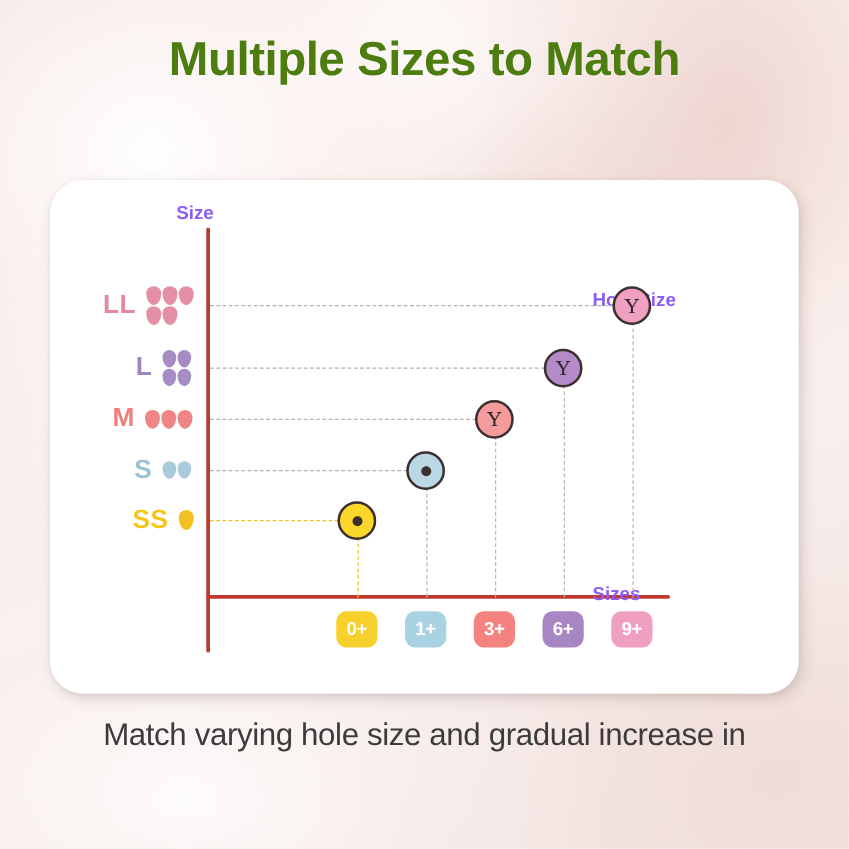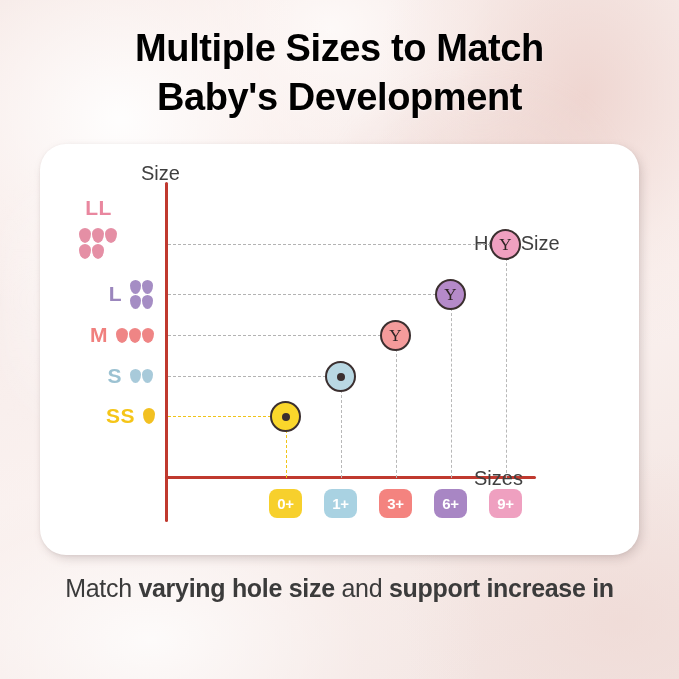--- a/index.html
+++ b/index.html
@@ -60,23 +60,23 @@
 
   
   #plot { position: absolute; inset: 0; }
 
   .axis-line { position: absolute; background: #c0392f; }
   #y-axis { left: 125px; top: 38px; width: 3px; height: 340px; border-radius: 2px; }
   #x-axis { left: 125px; top: 332px; width: 371px; height: 3px; border-radius: 2px; }
 
   .axis-label {
     position: absolute;
-    color: #404040;
-    font-weight: normal;
-    font-size: 20px;
+    color: #8b5cf6;
+    font-weight: bold;
+    font-size: 15px;
     white-space: nowrap;
   }
   #lbl-size { left: 101px; top: 18px; }
   #lbl-hole-size { left: 434px; top: 88px; }
   #lbl-months { left: 434px; top: 323px; }
 
   
   .y-row {
     position: absolute;
     left: 0; width: 125px; height: 30px;
@@ -154,31 +154,30 @@
     position: absolute;
     left: 28px; right: 28px;
     top: 572px;
     text-align: center;
     color: #3b3b3b;
     font-size: 25px;
     line-height: 1.33;
     z-index: 3;
     letter-spacing: -0.3px;
   }
-  #caption b { font-weight: bold; }
+  #caption b { font-weight: normal; }
   #caption .line { display: block; }
 </style>
 </head>
 <body>
 
 <div id="backdrop"></div>
 
-<div id="heading" style="color: #000000;">
+<div id="heading" style="color: #4d7c0f;">
   <span class="line">Multiple Sizes to Match</span>
-  <span class="line">Baby's Development</span>
 </div>
 
 <div id="card">
   <div id="plot">
 
     <div class="axis-line" id="y-axis" style="background: rgb(192, 57, 47);"></div>
     <div class="axis-line" id="x-axis" style="background: rgb(192, 57, 47);"></div>
 
     <div class="axis-label" id="lbl-size">Size</div>
     <div class="axis-label" id="lbl-hole-size">Hole Size</div>
@@ -189,21 +188,21 @@
     <div class="hgrid" style="left:128px; top:191px; width:228px;"></div>
     <div class="hgrid" style="left:128px; top:232px; width:173px;"></div>
     <div class="hgrid accent" style="left:128px; top:272px; width:118px;"></div>
 
     <div class="vgrid accent" style="left:246px; top:286px; height:48px;"></div>
     <div class="vgrid" style="left:301px; top:246px; height:88px;"></div>
     <div class="vgrid" style="left:356px; top:205px; height:129px;"></div>
     <div class="vgrid" style="left:411px; top:164px; height:170px;"></div>
     <div class="vgrid" style="left:466px; top:114px; height:220px;"></div>
 
-    <div class="y-row" style="top:85px;flex-direction:column;">
+    <div class="y-row" style="top:85px;">
       <span class="y-name" style="color: rgb(233, 135, 159);">LL</span>
       <span class="drops sz-5">
         <i class="drop" style="background: rgb(229, 143, 165);"></i>
         <i class="drop" style="background: rgb(229, 143, 165);"></i>
         <i class="drop" style="background: rgb(229, 143, 165);"></i>
         <i class="drop" style="background: rgb(229, 143, 165);"></i>
         <i class="drop" style="background: rgb(229, 143, 165);"></i>
       </span>
     </div>
 
@@ -260,14 +259,14 @@
     <div class="badge" id="bd-0" style="left: 229px; top: 345px; background: rgb(247, 208, 44);">0+</div>
     <div class="badge" id="bd-1" style="left: 284px; top: 345px; background: rgb(169, 210, 226);">1+</div>
     <div class="badge" id="bd-2" style="left: 339px; top: 345px; background: rgb(244, 131, 127);">3+</div>
     <div class="badge" id="bd-3" style="left: 394px; top: 345px; background: rgb(168, 134, 196);">6+</div>
     <div class="badge" id="bd-4" style="left: 449px; top: 345px; background: rgb(239, 160, 192);">9+</div>
 
   </div>
 </div>
 
 <div id="caption">
-  <span class="line"><span>Match </span><b>varying hole size</b><span> and </span><b>support increase in</b></span>
+  <span class="line"><span>Match </span><b>varying hole size</b><span> and </span><b>gradual increase in</b></span>
 </div>
 
 </body></html>

